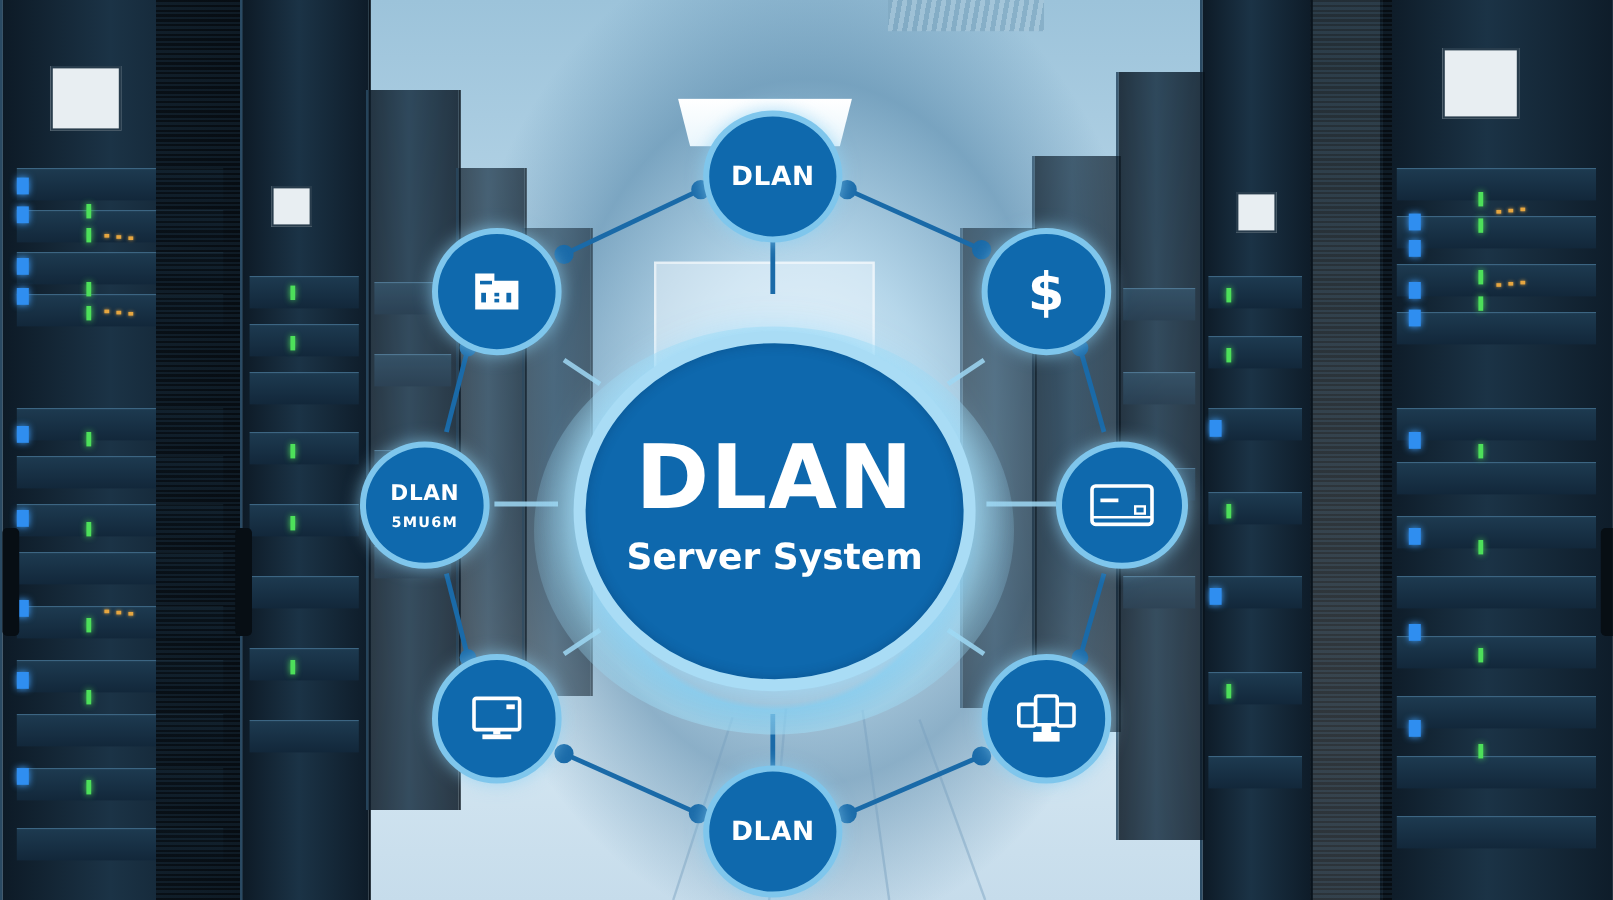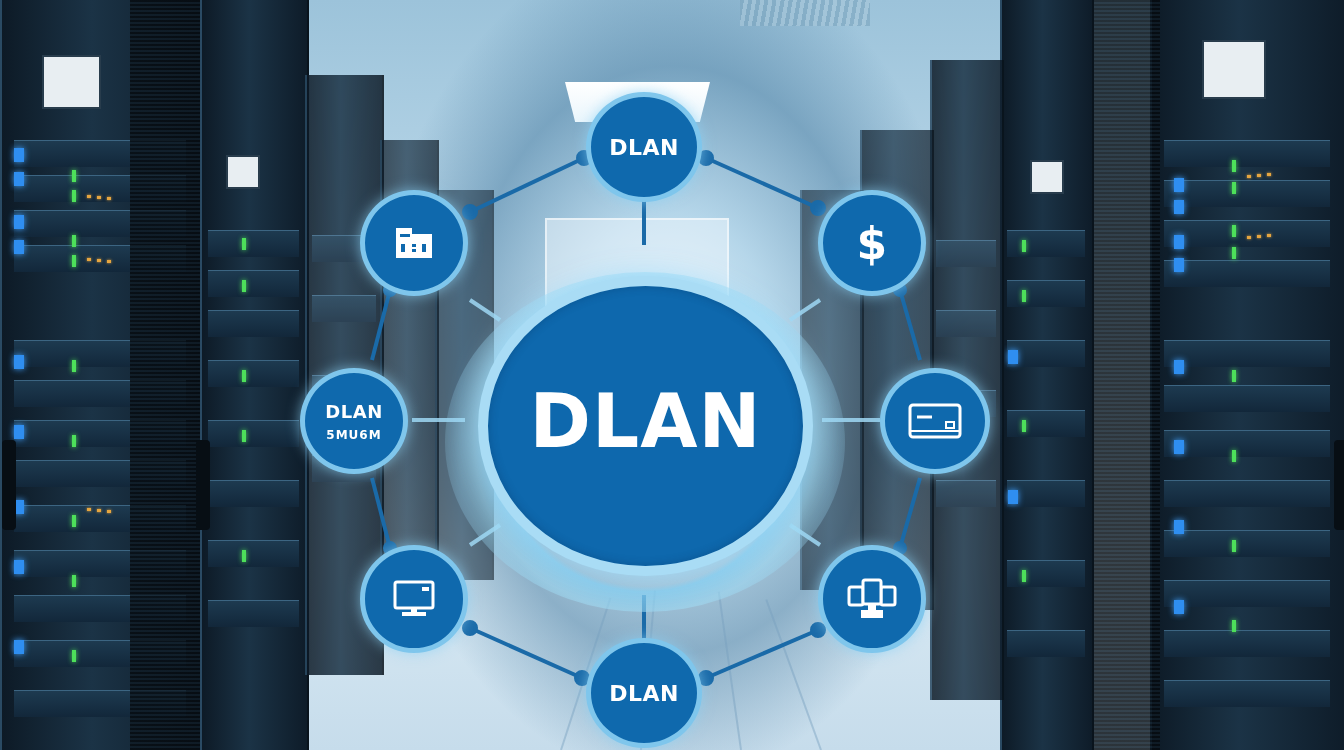--- a/index.html
+++ b/index.html
@@ -224,20 +224,21 @@
       <line x1="470" y1="300" x2="500" y2="320"></line>
       <line x1="820" y1="300" x2="790" y2="320"></line>
       <line x1="470" y1="545" x2="500" y2="525"></line>
       <line x1="820" y1="545" x2="790" y2="525"></line>
     </g>
   </svg>
 
   <div class="hub-halo"></div>
   <div class="hub">
     <div class="big">DLAN</div>
+    <div class="sub">Server System</div>
   </div>
 
   <div class="node" style="left:586px;top:92px;width:116px;height:110px;">
     <span class="t" style="font-size:22px;">DLAN</span>
   </div>
 
   <div class="node" style="left:586px;top:638px;width:116px;height:110px;">
     <span class="t" style="font-size:22px;">DLAN</span>
   </div>
 

